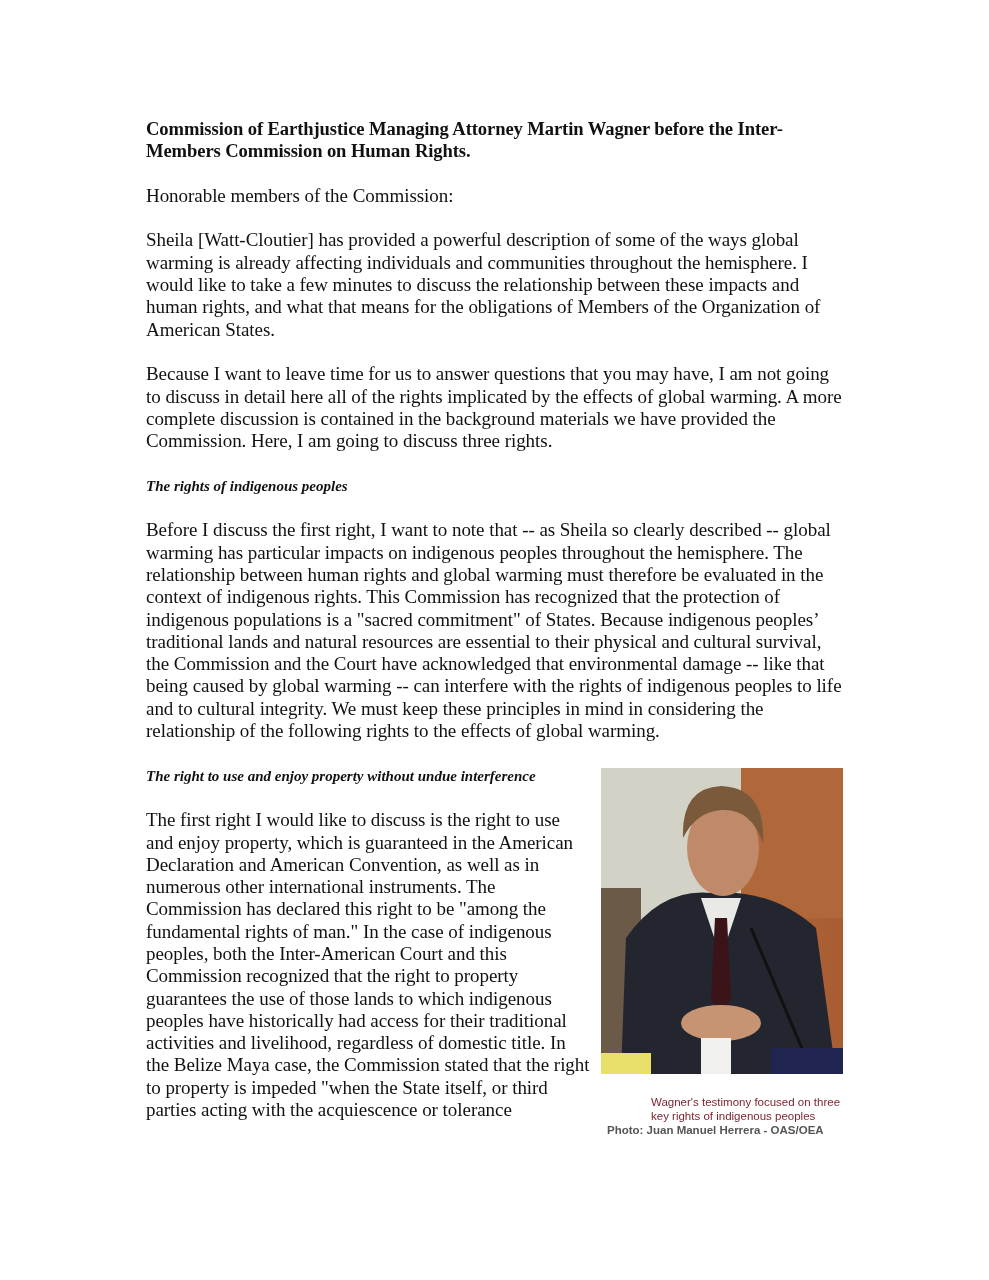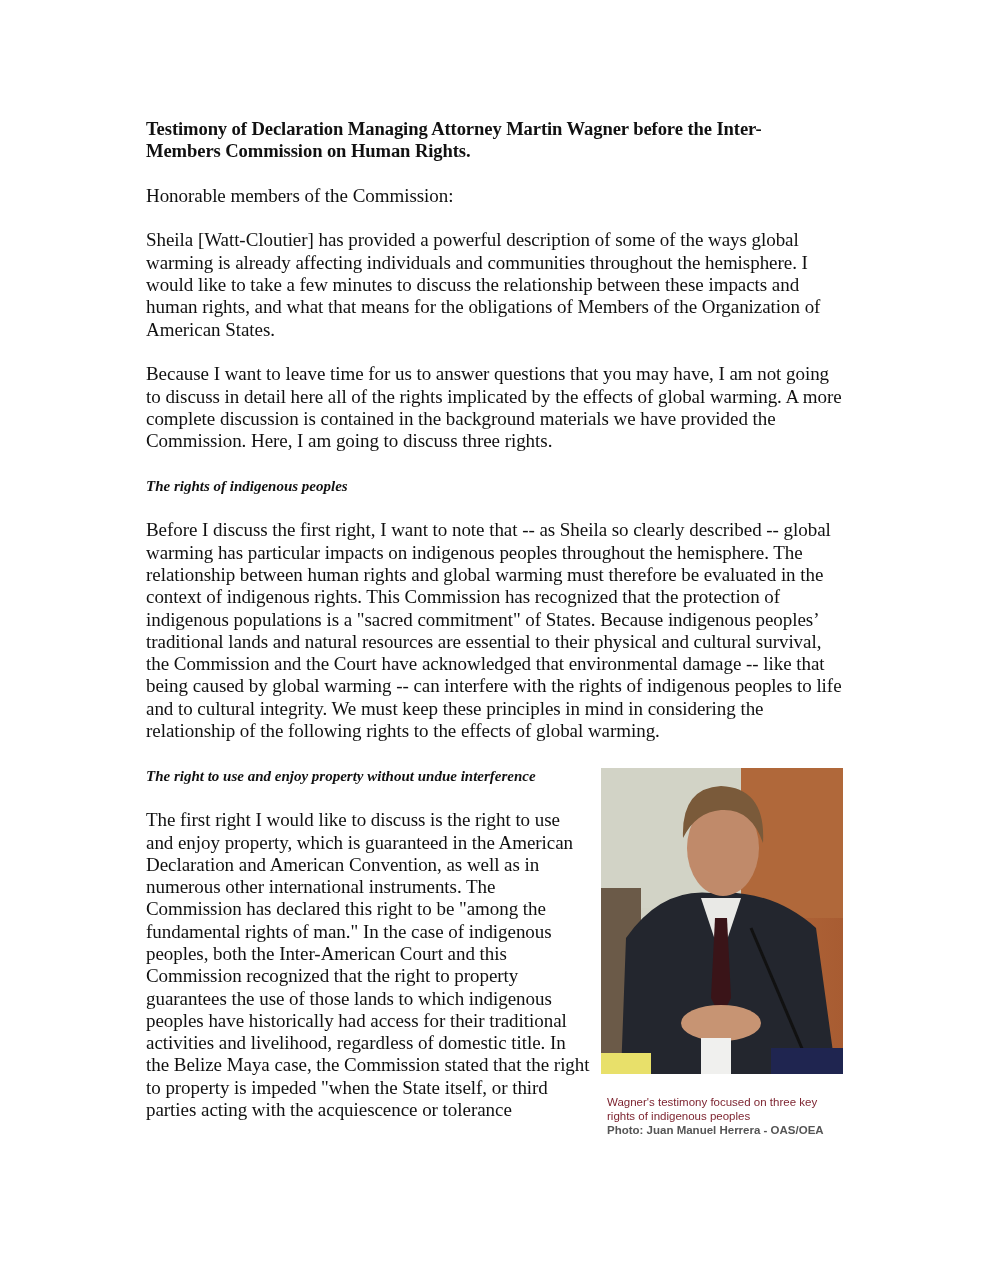--- a/index.html
+++ b/index.html
@@ -62,29 +62,29 @@
       background: linear-gradient(90deg, #cfd0c2 0%, #d5d5c8 55%, #b46a3c 56%, #a85c32 100%);
     }
     .photo svg { position: absolute; left: 0; top: 0; }
     .caption {
       margin-top: 21px;
       font-family: "Liberation Sans", "DejaVu Sans", sans-serif;
       font-size: 11.5px;
       line-height: 14px;
       padding-left: 6px;
     }
-    .cap-main { color: #7a1f2b; }
+    .cap-main { color: #7a1f2b; margin-left: 44px; }
     .cap-credit { color: #555555; font-weight: bold; }
   </style>
 </head>
 <body>
 
 <div class="page">
   <p class="title">
-    <span>Testimony of Declaration Managing Attorney Martin Wagner before the Inter-</span><br>
+    <span>Commission of Earthjustice Managing Attorney Martin Wagner before the Inter-</span><br>
     <span>Members Commission on Human Rights.</span>
   </p>
   <div class="gap"></div>
   <p class="para">Honorable members of the Commission:</p>
   <div class="gap"></div>
   <p class="para">Sheila [Watt-Cloutier] has provided a powerful description of some of the ways global warming is already affecting individuals and communities throughout the hemisphere. I would like to take a few minutes to discuss the relationship between these impacts and human rights, and what that means for the obligations of Members of the Organization of American States.</p>
   <div class="gap"></div>
   <p class="para">Because I want to leave time for us to answer questions that you may have, I am not going to discuss in detail here all of the rights implicated by the effects of global warming. A more complete discussion is contained in the background materials we have provided the Commission. Here, I am going to discuss three rights.</p>
   <div class="gap"></div>
   <p class="heading">The rights of indigenous peoples</p>

